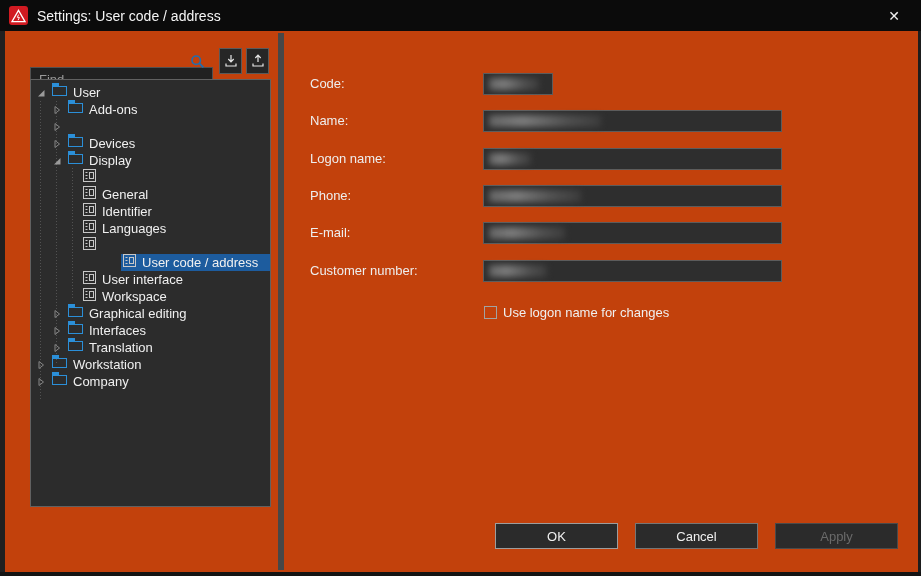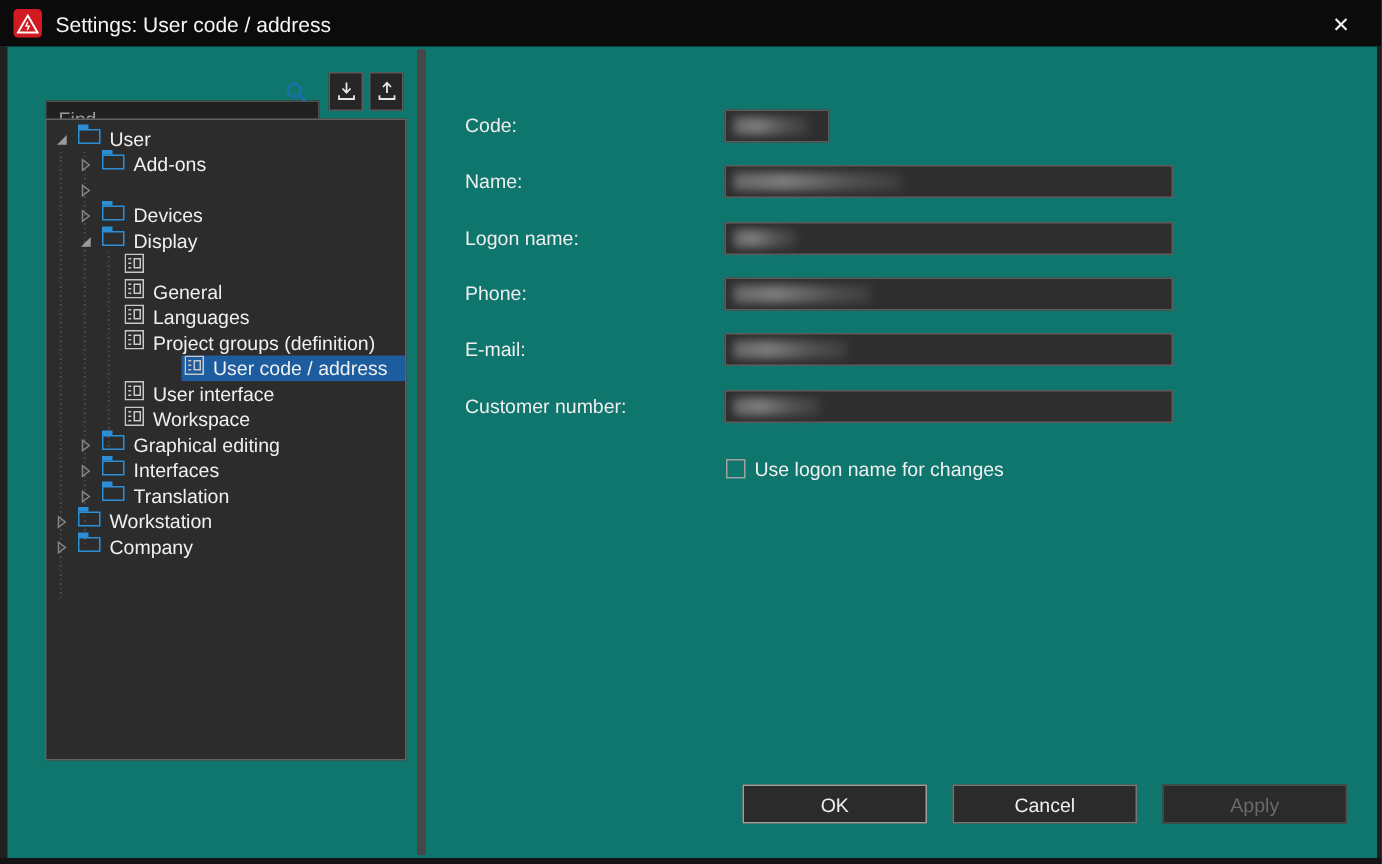--- a/index.html
+++ b/index.html
@@ -1,17 +1,17 @@
 <!DOCTYPE html>
 <html><head>
 <meta charset="utf-8">
 <style>
   * { margin:0; padding:0; box-sizing:border-box; }
   html,body { width:921px; height:576px; background:#262626; font-family:"Liberation Sans", sans-serif; overflow:hidden; }
-  #window { position:relative; width:921px; height:576px; background:#0f766e; }
+  #window { position:relative; width:921px; height:576px; background:#c2410c; }
 
   
   .titlebar { position:absolute; left:0; top:0; width:921px; height:31px; background:#0b0b0b; display:flex; align-items:center; }
   .applogo { width:19px; height:19px; margin-left:9px; border-radius:3px; background:#d11a21; display:flex; align-items:center; justify-content:center; }
   .title-text { color:#f5f5f5; font-size:14px; margin-left:9px; }
   .close-btn { position:absolute; right:8px; top:0; width:38px; height:31px; color:#efefef; font-size:14px; display:flex; align-items:center; justify-content:center; cursor:pointer; }
 
   
   .edge-l { position:absolute; left:0; top:31px; width:5px; height:545px; background:#202020; }
   .edge-r { position:absolute; right:0; top:31px; width:3px; height:545px; background:#1d1d1d; }
@@ -189,35 +189,48 @@
           <span class="hl">
             <span>
               <svg class="leaf-ic" viewBox="0 0 13 13" width="13" height="13">
                 <rect x="0.5" y="0.5" width="12" height="12" fill="none" stroke="#c8c8c8"></rect>
                 <line x1="2.5" y1="3.5" x2="4.5" y2="3.5" stroke="#c8c8c8"></line>
                 <line x1="2.5" y1="6.5" x2="4.5" y2="6.5" stroke="#c8c8c8"></line>
                 <line x1="2.5" y1="9.5" x2="4.5" y2="9.5" stroke="#c8c8c8"></line>
                 <rect x="6.5" y="3.5" width="4" height="6" fill="none" stroke="#c8c8c8"></rect>
               </svg>
             </span>
+            <span class="tlabel">Identifier</span>
+          </span>
+        </div>
+        <div class="trow leaf">
+          <span class="hl">
+            <span>
+              <svg class="leaf-ic" viewBox="0 0 13 13" width="13" height="13">
+                <rect x="0.5" y="0.5" width="12" height="12" fill="none" stroke="#c8c8c8"></rect>
+                <line x1="2.5" y1="3.5" x2="4.5" y2="3.5" stroke="#c8c8c8"></line>
+                <line x1="2.5" y1="6.5" x2="4.5" y2="6.5" stroke="#c8c8c8"></line>
+                <line x1="2.5" y1="9.5" x2="4.5" y2="9.5" stroke="#c8c8c8"></line>
+                <rect x="6.5" y="3.5" width="4" height="6" fill="none" stroke="#c8c8c8"></rect>
+              </svg>
+            </span>
             <span class="tlabel">Languages</span>
           </span>
         </div>
         <div class="trow leaf">
           <span class="hl">
             <span>
               <svg class="leaf-ic" viewBox="0 0 13 13" width="13" height="13">
                 <rect x="0.5" y="0.5" width="12" height="12" fill="none" stroke="#c8c8c8"></rect>
                 <line x1="2.5" y1="3.5" x2="4.5" y2="3.5" stroke="#c8c8c8"></line>
                 <line x1="2.5" y1="6.5" x2="4.5" y2="6.5" stroke="#c8c8c8"></line>
                 <line x1="2.5" y1="9.5" x2="4.5" y2="9.5" stroke="#c8c8c8"></line>
                 <rect x="6.5" y="3.5" width="4" height="6" fill="none" stroke="#c8c8c8"></rect>
               </svg>
             </span>
-            <span class="tlabel">Project groups (definition)</span>
           </span>
         </div>
         <div class="trow leaf selected">
           <span class="hl">
             <span>
               <svg class="leaf-ic" viewBox="0 0 13 13" width="13" height="13">
                 <rect x="0.5" y="0.5" width="12" height="12" fill="none" stroke="#c8c8c8"></rect>
                 <line x1="2.5" y1="3.5" x2="4.5" y2="3.5" stroke="#c8c8c8"></line>
                 <line x1="2.5" y1="6.5" x2="4.5" y2="6.5" stroke="#c8c8c8"></line>
                 <line x1="2.5" y1="9.5" x2="4.5" y2="9.5" stroke="#c8c8c8"></line>

